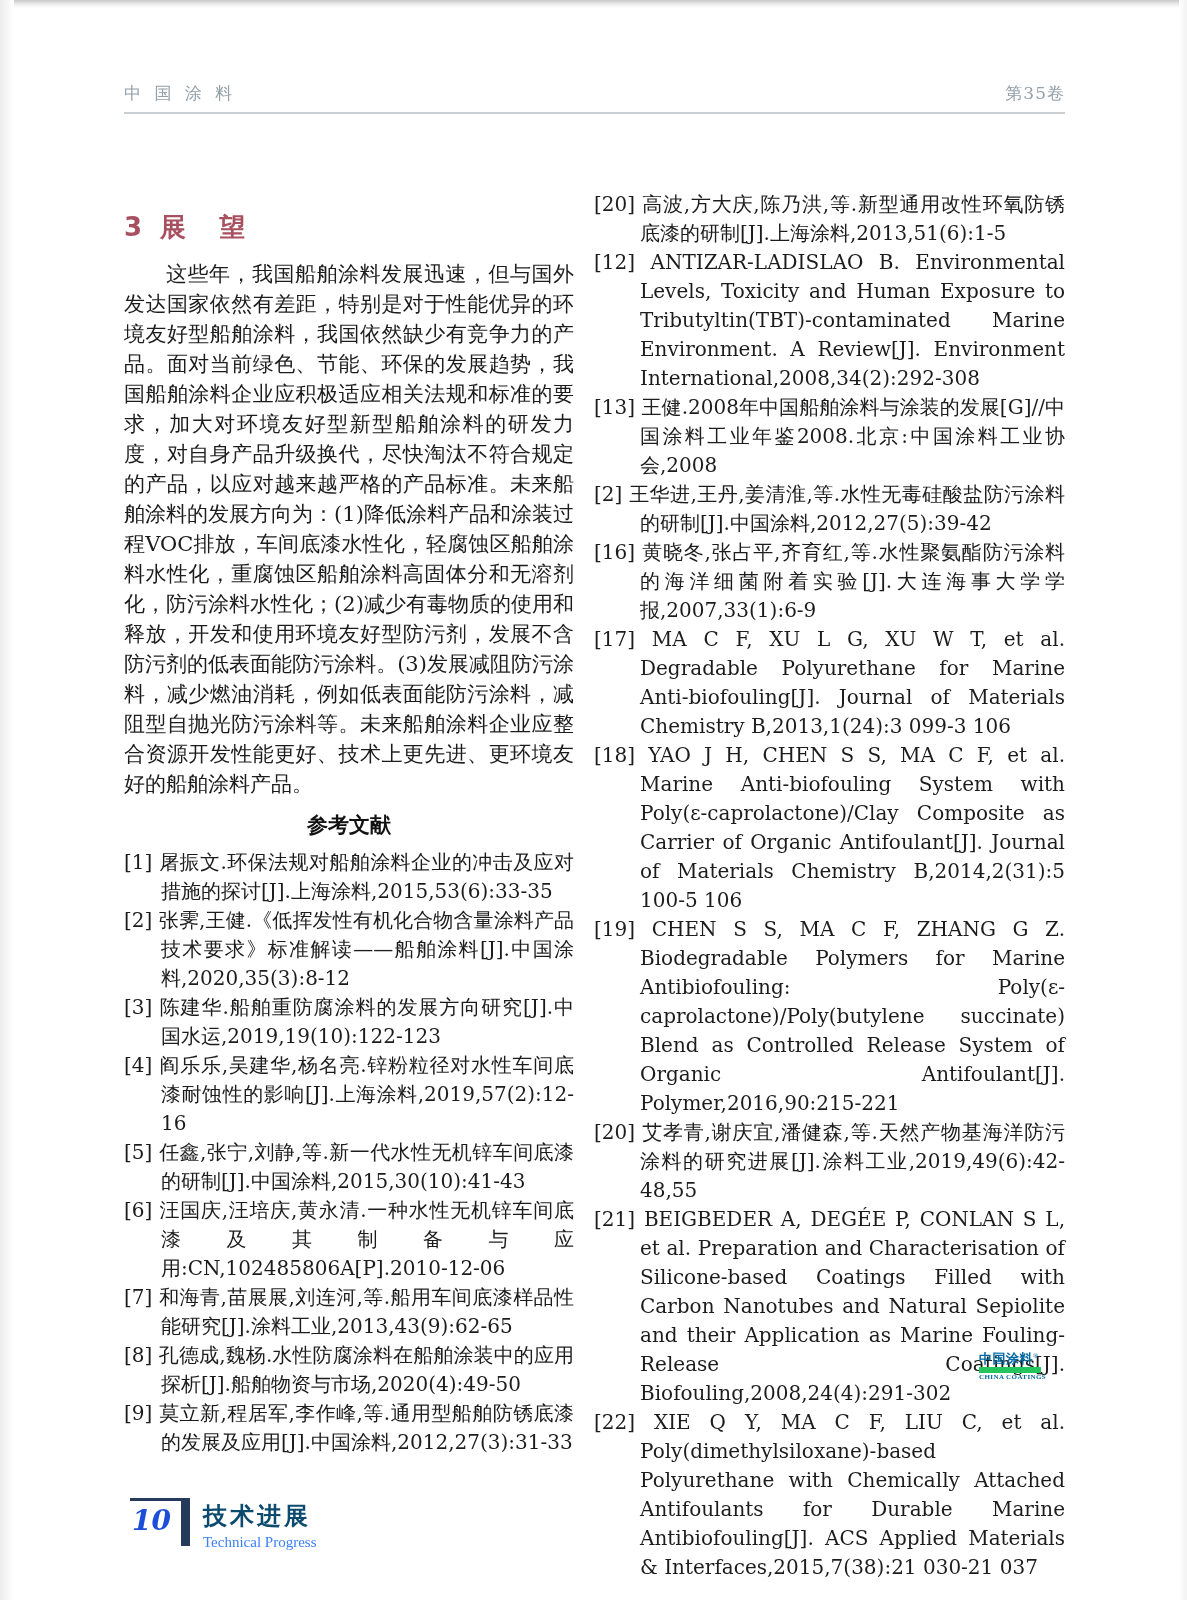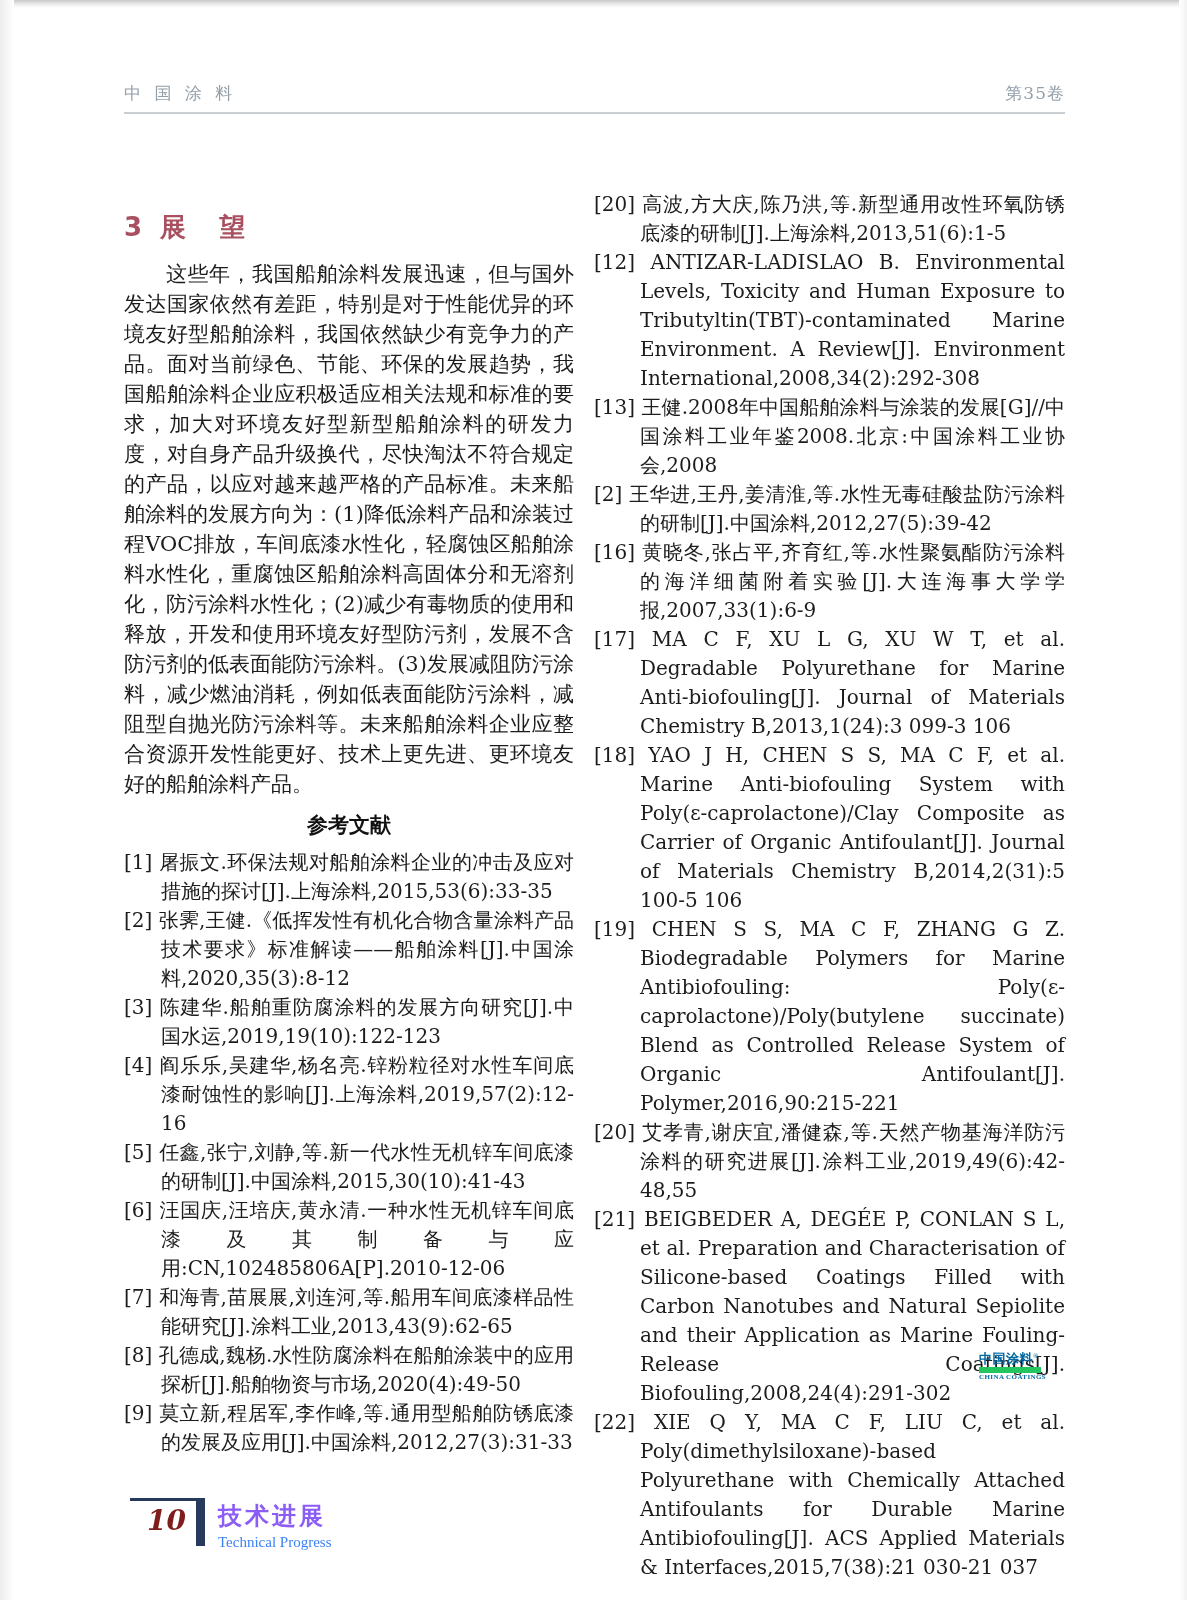--- a/index.html
+++ b/index.html
@@ -62,24 +62,24 @@
     font-family:Liberation Serif, serif; }
   .logo-cn { font-size:13px; font-weight:bold; letter-spacing:0.5px; white-space:nowrap; }
   .logo-cn sup { font-size:7px; }
   .logo-en { font-size:7px; font-weight:bold; letter-spacing:0.4px;
     border-top:6px solid #22c55e; padding-top:1px; margin-top:1px; white-space:nowrap; }
 
   
   .footer { position:absolute; left:130px; top:1498px; display:flex; align-items:flex-start; }
   .footer-num-block { border-top:3px solid #263a5c; padding:3px 10px 0 2px; }
   .footer-pagenum { font-family:"DejaVu Serif","Liberation Serif",serif;
-    font-style:italic; font-weight:bold; font-size:28px; color:#7f1d1d;margin-left:15px; }
+    font-style:italic; font-weight:bold; font-size:28px; color:#1d4ed8; }
   .footer-vbar { width:9px; height:48px; background:#263a5c; margin-right:13px; }
   .footer-cn { font-family:"DejaVu Sans","Liberation Sans",sans-serif;
-    font-weight:bold; font-size:24px; color:#8b5cf6; letter-spacing:3px; padding-top:2px; }
+    font-weight:bold; font-size:24px; color:#0c4a6e; letter-spacing:3px; padding-top:2px; }
   .footer-en { font-family:Liberation Serif, serif;
     font-size:15px; color:#3b82f6; margin-top:2px; }
 </style>
 </head>
 <body>
 
 <div class="scan-top"></div>
 <div class="scan-left"></div>
 <div class="scan-right"></div>
 

